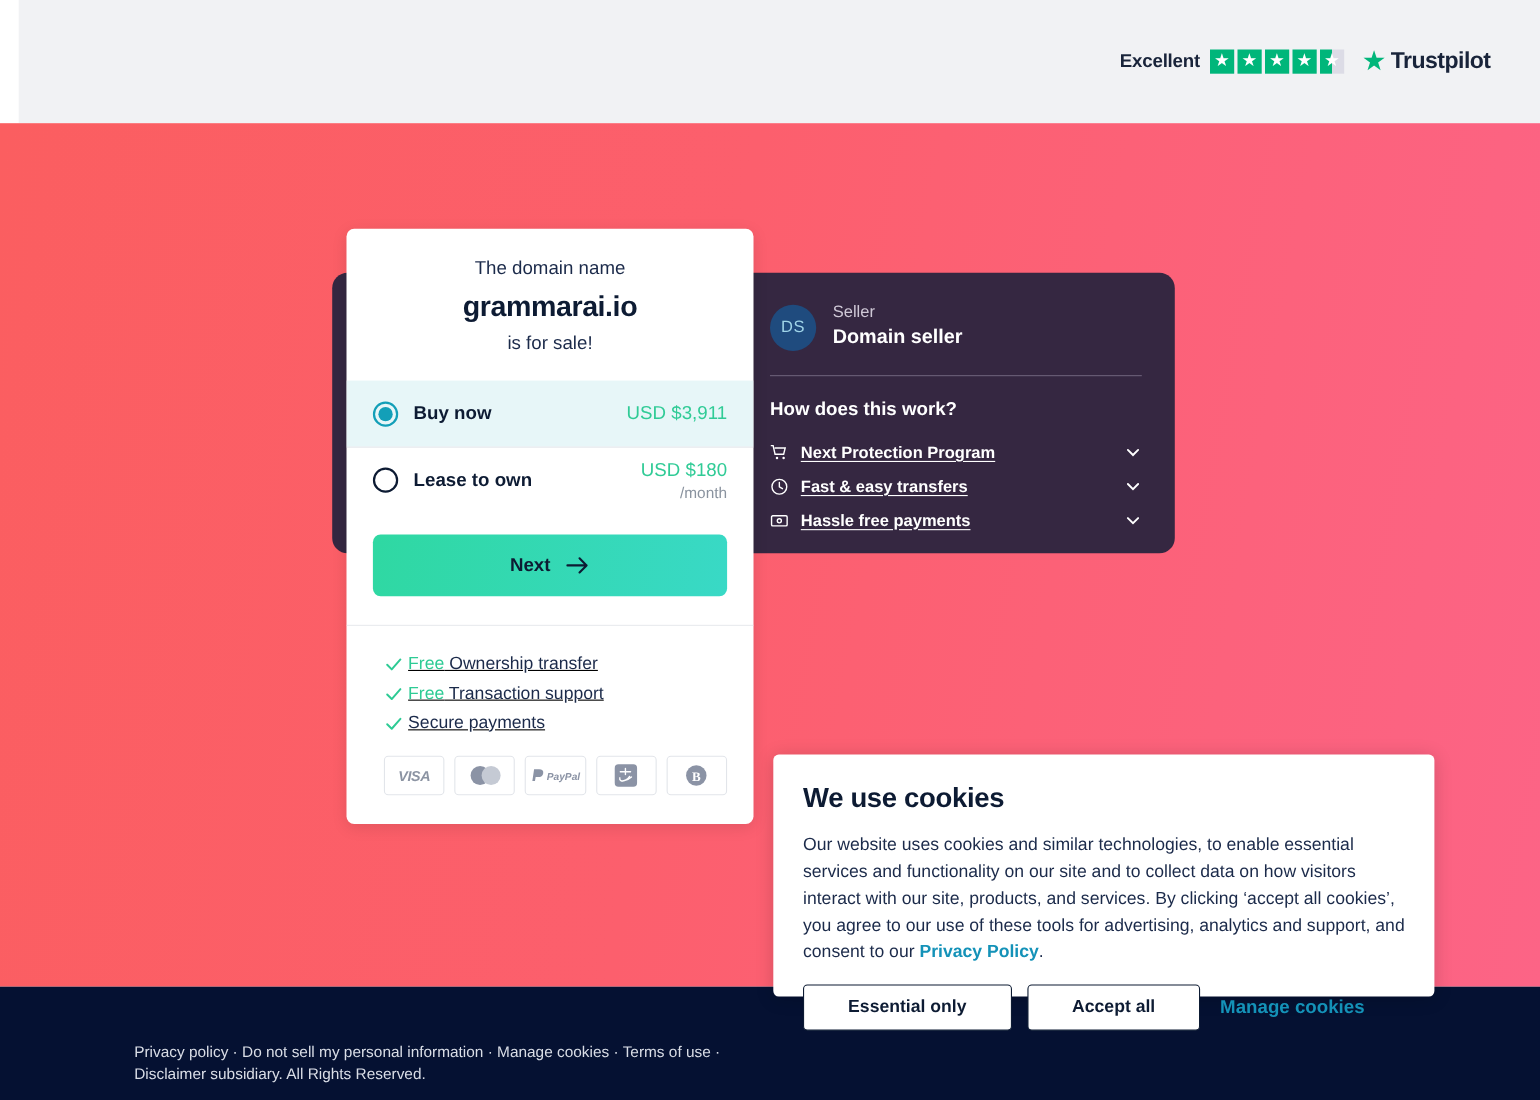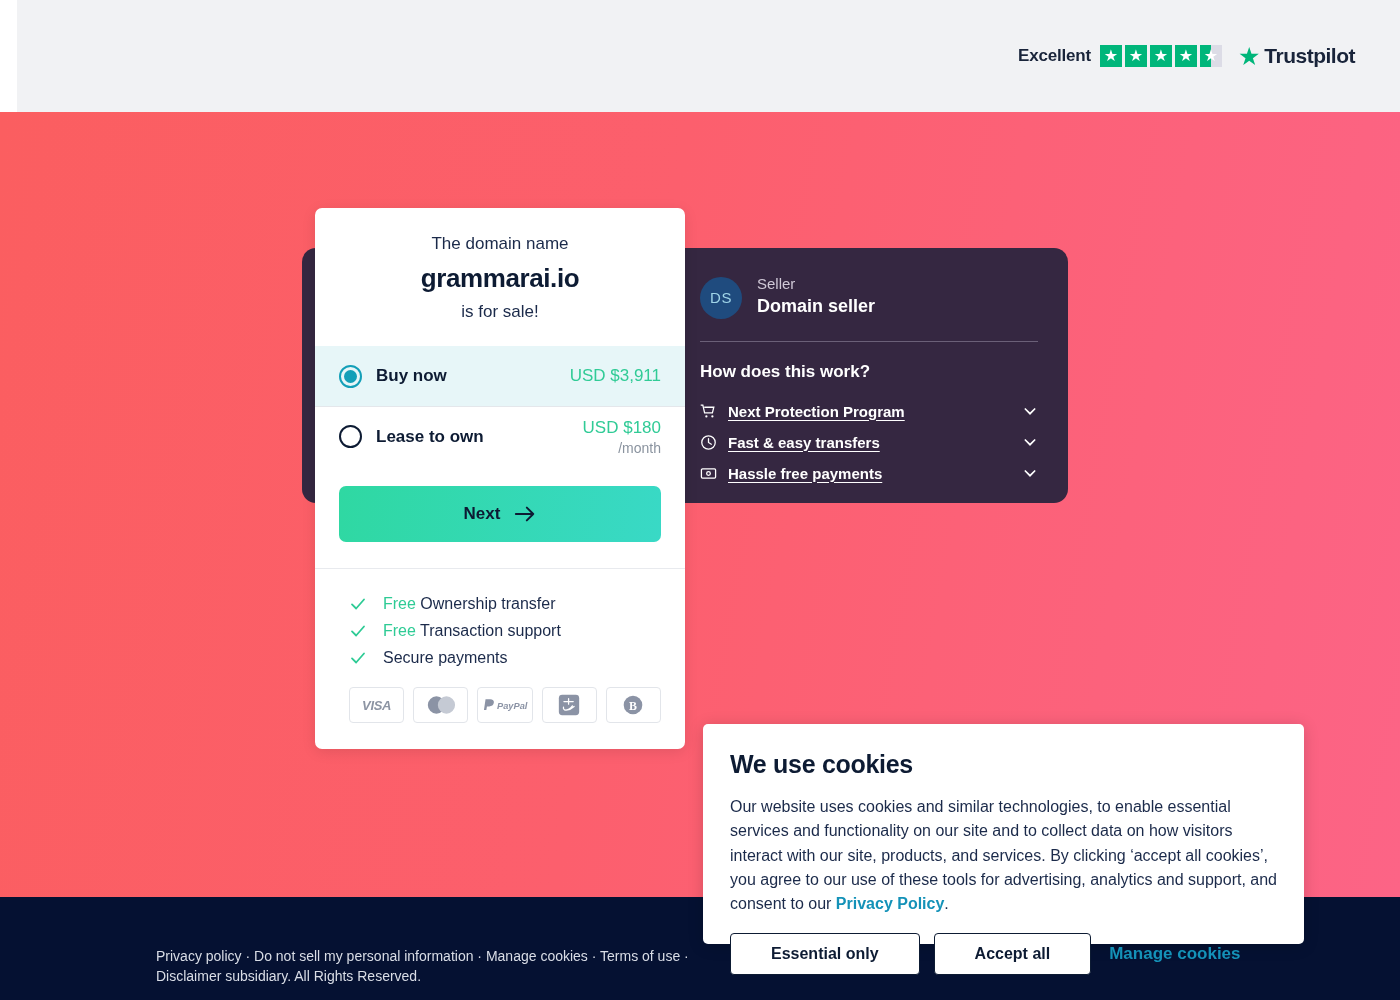--- a/index.html
+++ b/index.html
@@ -116,46 +116,46 @@
     width: 100%; height: 56px; border: none; border-radius: 7px;
     background: linear-gradient(100deg, #2fd8a2 0%, #39d9c6 100%);
     color: #0d1b33; font-size: 17px; font-weight: bold;
     font-family: "Liberation Sans", sans-serif;
     display: flex; align-items: center; justify-content: center; gap: 14px;
     cursor: pointer;
   }
   .next-arrow { width: 22px; height: 20px; }
 
   .card-foot { border-top: 1px solid #e8eaee; padding: 26px 24px 26px 34px; }
-  .feat { display: flex; align-items: center; gap: 16px; margin-bottom: 9px; }
+  .feat { display: flex; align-items: center; gap: 4px; margin-bottom: 9px; text-decoration: underline; }
   .chk { color: #2ecb95; width: 18px; height: 18px; flex: 0 0 18px; }
   .feat-text { font-size: 16px; color: #1b2a4a; }
   .feat-free { color: #2ecb95; }
   .pay-row { display: flex; gap: 9px; margin-top: 20px; }
   .pay {
     width: 57px; height: 36px; border: 1px solid #e2e5ea; border-radius: 4px;
     background: #fff; display: flex; align-items: center; justify-content: center;
   }
   .pay svg { display: block; }
   .pay-visa { font-size: 13px; font-weight: bold; font-style: italic; color: #8c94a3; letter-spacing: -0.3px; }
 
   
   .footer {
     position: absolute; left: 0; top: 897px;
     width: 1400px; height: 103px; background: #051132;
   }
   .footer-text {
-    position: absolute; left: 156px; top: 946px;
+    position: absolute; left: 122px; top: 946px;
     width: 560px;
     font-size: 14px; line-height: 1.45; color: #d9dde6;
   }
 
   
   .cookie {
-    position: absolute; left: 703px; top: 724px;
+    position: absolute; left: 703px; top: 686px;
     width: 601px; height: 220px;
     background: #ffffff; border-radius: 5px;
     box-shadow: 0 2px 16px rgba(0,0,0,0.16);
     padding: 26px 27px 0 27px;
   }
   .cookie-title { font-size: 25px; font-weight: bold; color: #0d1b33; letter-spacing: -0.3px; }
   .cookie-body {
     font-size: 16px; line-height: 1.52; color: #1b2a4a; margin-top: 16px;
   }
   .cookie-link { color: #1492b8; font-weight: bold; }

